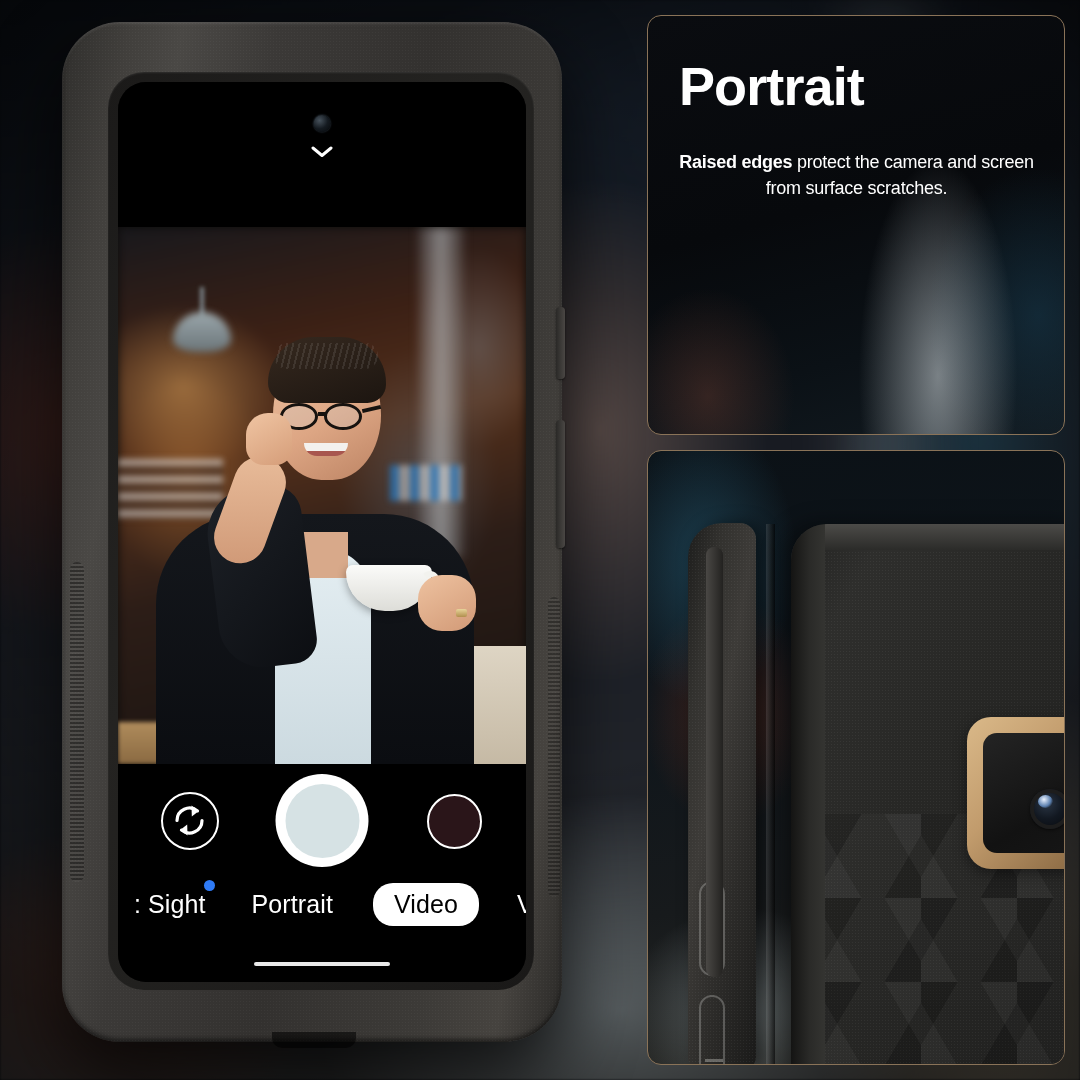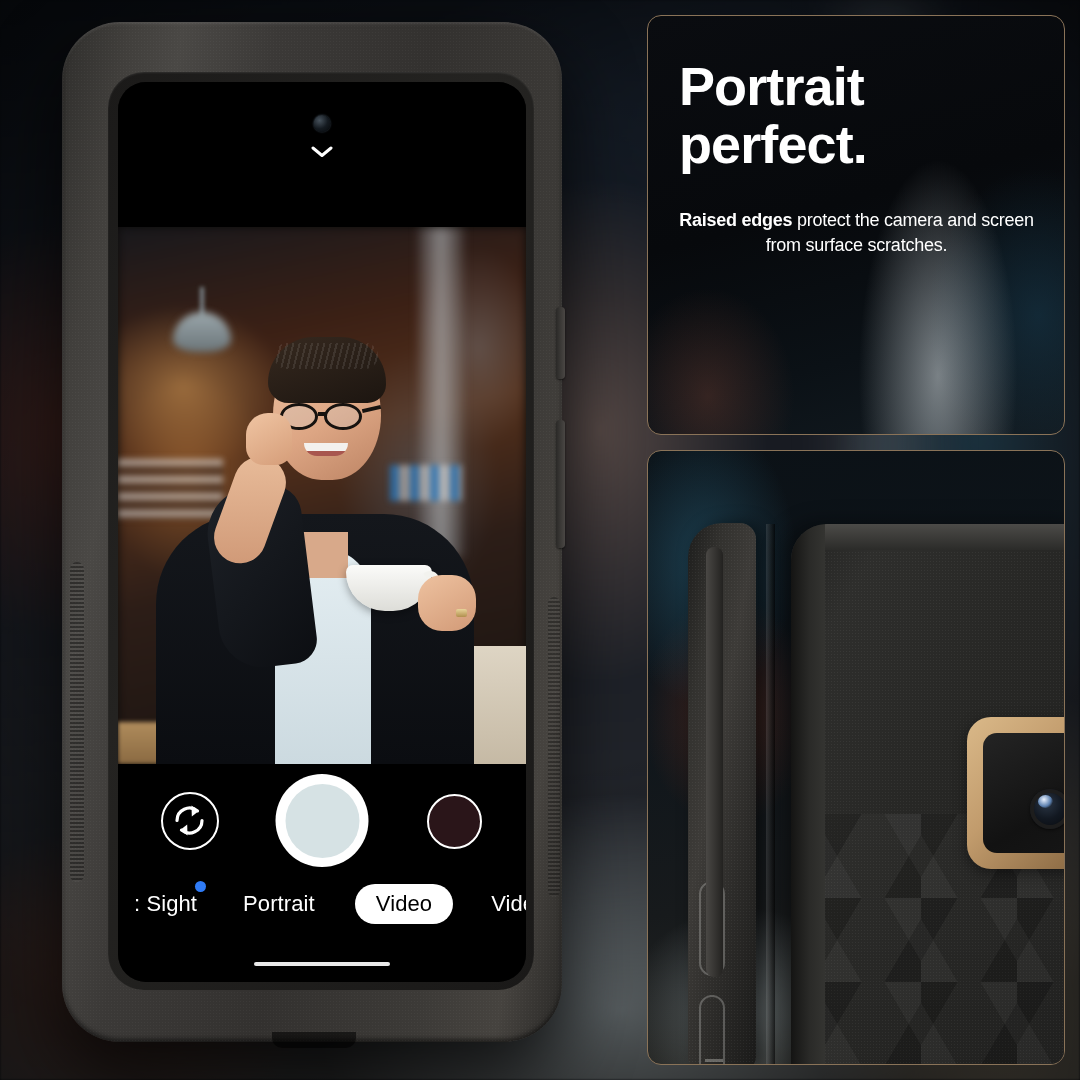--- a/index.html
+++ b/index.html
@@ -348,21 +348,21 @@
     background: #2a1519;
   }
   .modes {
     position: absolute;
     left: 0; right: 0; top: 120px;
     display: flex; align-items: center;
     height: 40px;
   }
   .mode {
     color: #fff;
-    font-size: 22px;
+    font-size: 25px;
     letter-spacing: 0.1px;
     white-space: nowrap;
     position: relative;
     padding: 7px 0;
   }
   .mode.m-night  { margin-left: 16px; }
   .mode.m-port   { margin-left: 46px; }
   .mode.m-cam    {
     margin-left: 40px;
     background: #fff; color: #000;
@@ -639,21 +639,20 @@
 
         <div class="home-indicator"></div>
       </div>
     </div>
   </div>
 
   <div class="panel" id="panel-text">
     <div class="panel-text-inner">
       <div class="headline">
         <div>Portrait</div>
-        <div>perfect.</div>
       </div>
       <div class="subcopy"><b>Raised edges</b><span> protect the camera and screen from surface scratches.</span></div>
     </div>
   </div>
 
   <div class="panel" id="panel-case">
 
     <div class="case-profile">
       <div class="prof-btn-1"></div>
       <div class="prof-btn-2"></div>

